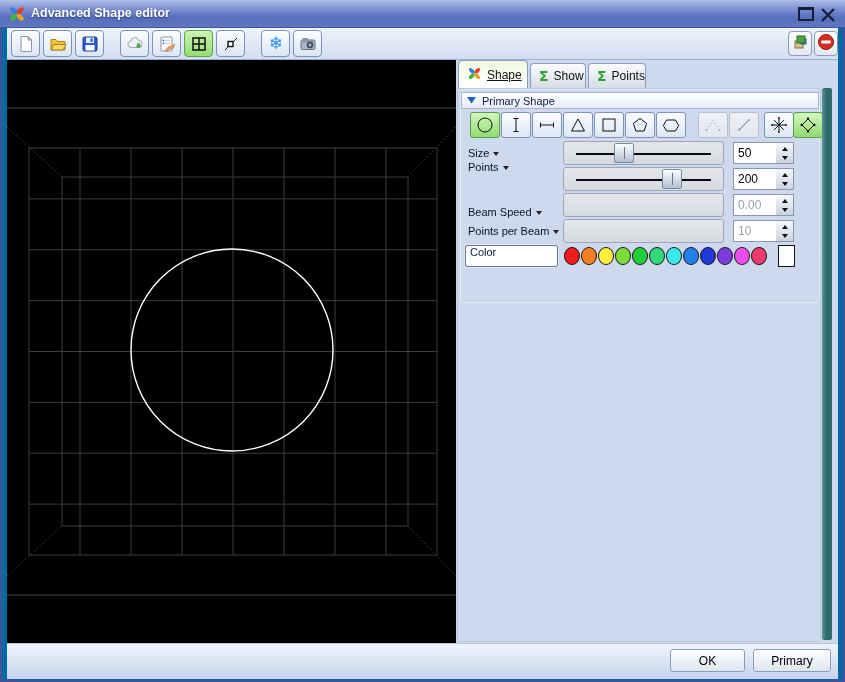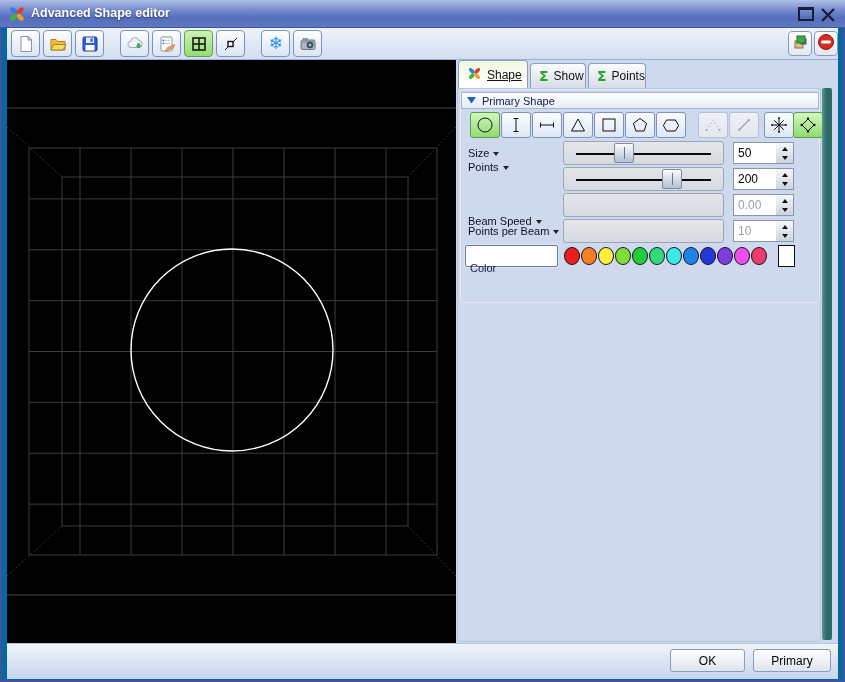--- a/index.html
+++ b/index.html
@@ -73,21 +73,21 @@
   .spinner { position:absolute; left:318px; width:18px; height:22px; border:1px solid #8a96ac;
     border-left:none; background:linear-gradient(180deg,#f5f7fa,#ccd4e0); }
   .spin-up, .spin-down { position:absolute; left:0; width:100%; height:50%; display:flex;
     align-items:center; justify-content:center; cursor:pointer; }
   .spin-up { top:0; } .spin-down { bottom:0; }
   .tri-up { width:0; height:0; border:3.5px solid transparent; border-bottom:4.5px solid #111; margin-bottom:2px;}
   .tri-down { width:0; height:0; border:3.5px solid transparent; border-top:4.5px solid #111; margin-top:2px;}
   
   .color-btn { position:absolute; left:7px; top:156px; width:93px; height:22px; background:#fff;
     border:1px solid #6a7a9a; border-radius:2px; box-shadow:0 0 0 1px #dde6f2; font-size:11px;
-    padding:16px 0 0 4px; color:#101c46; cursor:pointer; }
+    padding:0 0 0 4px; color:#101c46; cursor:pointer; }
   .palette { position:absolute; left:106px; top:156px; height:22px; display:flex;
     align-items:center; gap:1.5px; }
   .color-dot { width:15.5px; height:18px; border-radius:50%; border:1px solid #1a1a1a; cursor:pointer; }
   .sel-swatch { position:absolute; left:320px; top:156px; width:17px; height:22px;
     border:1.5px solid #111; cursor:pointer; }
   .splitter { position:absolute; left:366px; top:28px; width:10px; height:552px; border-radius:2px;
     background:linear-gradient(90deg,#5e9494 0%,#2d6b6b 45%,#2d6b6b 100%); cursor:col-resize; }
   
   .footer { position:absolute; left:7px; top:643px; width:831px; height:36px;
     background:linear-gradient(180deg,#f0f4fb,#c6d4ec); border-top:1px solid #b6c4de; }
@@ -410,21 +410,21 @@
             <div class="spinner" style="top: 79px;">
               <div class="spin-up">
                 <span class="tri-up"></span>
               </div>
               <div class="spin-down">
                 <span class="tri-down"></span>
               </div>
             </div>
           </div>
           <div>
-            <div class="row-label" style="top: 126px;">
+            <div class="row-label" style="top: 117px;">
               <span>Beam Speed</span>
               <span class="caret"></span>
             </div>
             <div class="slider-panel" style="top: 104px;"></div>
             <div class="value-box disabled" style="top: 105px;">0.00</div>
             <div class="spinner" style="top: 105px;">
               <div class="spin-up">
                 <span class="tri-up"></span>
               </div>
               <div class="spin-down">

